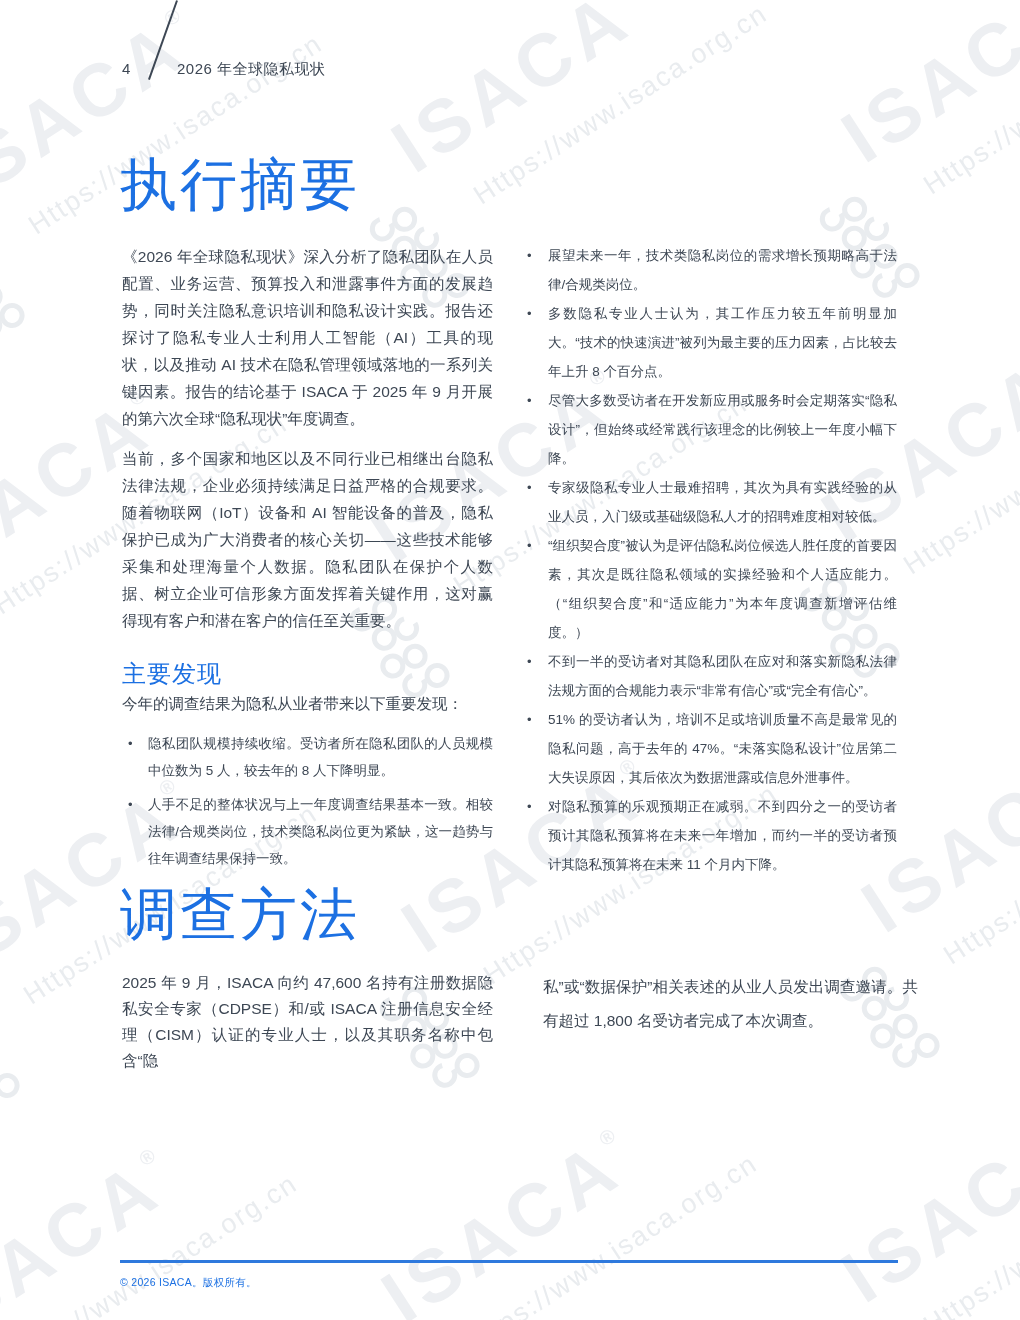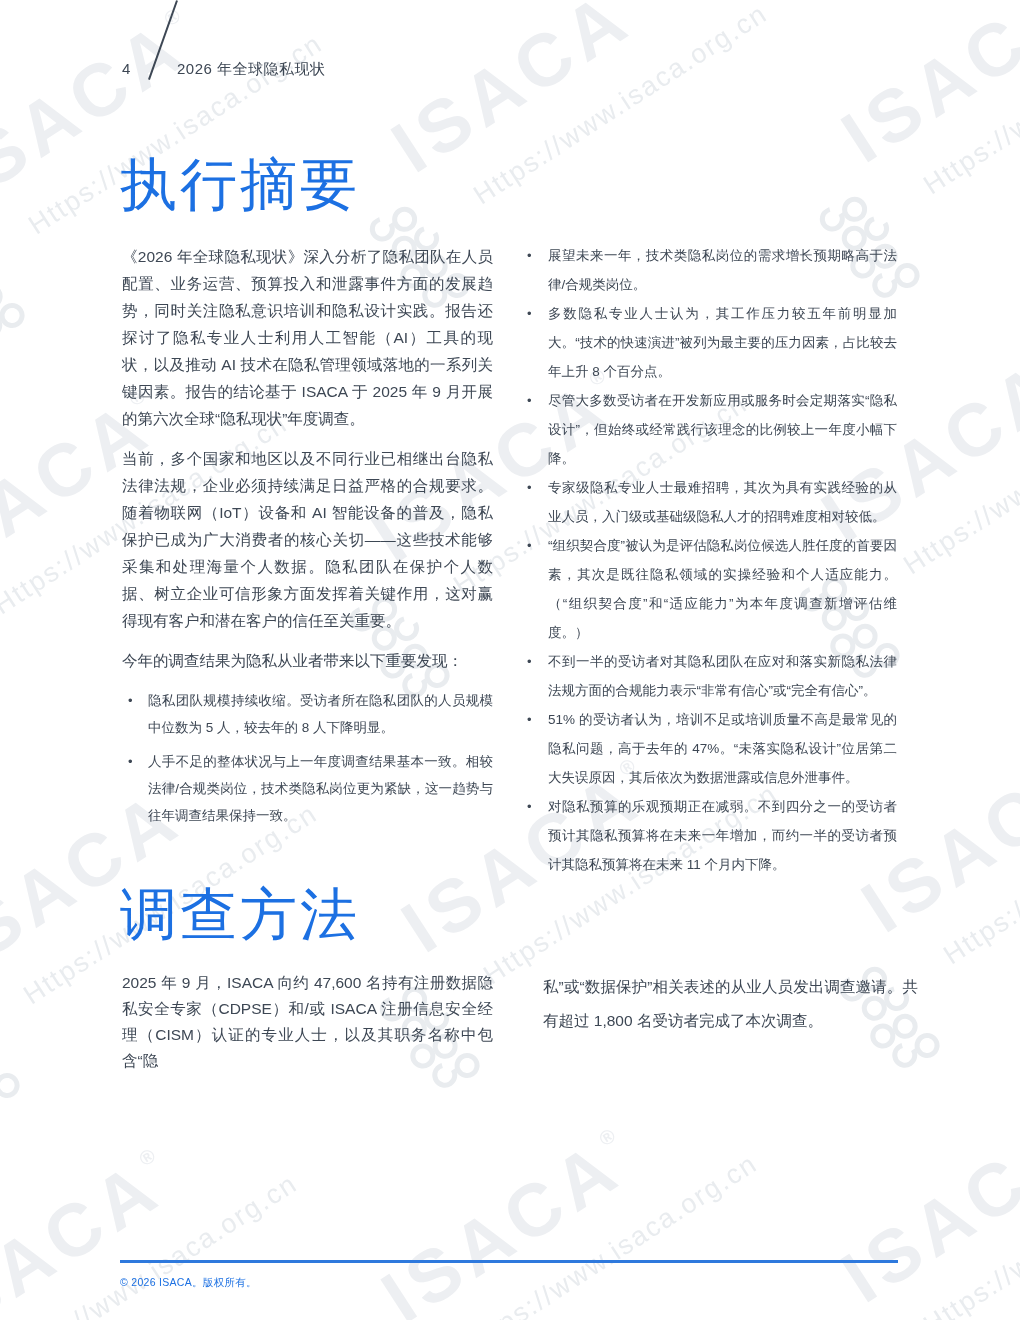--- a/index.html
+++ b/index.html
@@ -220,20 +220,21 @@
 
     <div class="abs page-num">4</div>
     <div class="abs header-slash"></div>
     <div class="abs header-title">2026 年全球隐私现状</div>
 
     <h1 class="abs big-title" id="exec-title">执行摘要</h1>
 
     <div class="abs col" id="exec-left">
       <p>《2026 年全球隐私现状》深入分析了隐私团队在人员配置、业务运营、预算投入和泄露事件方面的发展趋势，同时关注隐私意识培训和隐私设计实践。报告还探讨了隐私专业人士利用人工智能（AI）工具的现状，以及推动 AI 技术在隐私管理领域落地的一系列关键因素。报告的结论基于 ISACA 于 2025 年 9 月开展的第六次全球“隐私现状”年度调查。</p>
       <p>当前，多个国家和地区以及不同行业已相继出台隐私法律法规，企业必须持续满足日益严格的合规要求。随着物联网（IoT）设备和 AI 智能设备的普及，隐私保护已成为广大消费者的核心关切——这些技术能够采集和处理海量个人数据。隐私团队在保护个人数据、树立企业可信形象方面发挥着关键作用，这对赢得现有客户和潜在客户的信任至关重要。</p>
+      <h2 class="sub-title">主要发现</h2>
       <p class="findings-intro">今年的调查结果为隐私从业者带来以下重要发现：</p>
       <ul class="bullets" id="left-bullets">
         <li>隐私团队规模持续收缩。受访者所在隐私团队的人员规模中位数为 5 人，较去年的 8 人下降明显。</li>
         <li>人手不足的整体状况与上一年度调查结果基本一致。相较法律/合规类岗位，技术类隐私岗位更为紧缺，这一趋势与往年调查结果保持一致。</li>
       </ul>
     </div>
 
     <div class="abs col" id="exec-right">
       <ul class="bullets">
         <li>展望未来一年，技术类隐私岗位的需求增长预期略高于法律/合规类岗位。</li>

